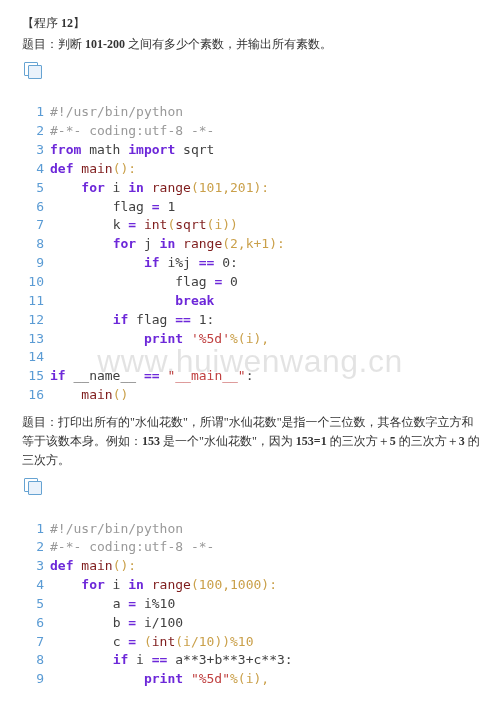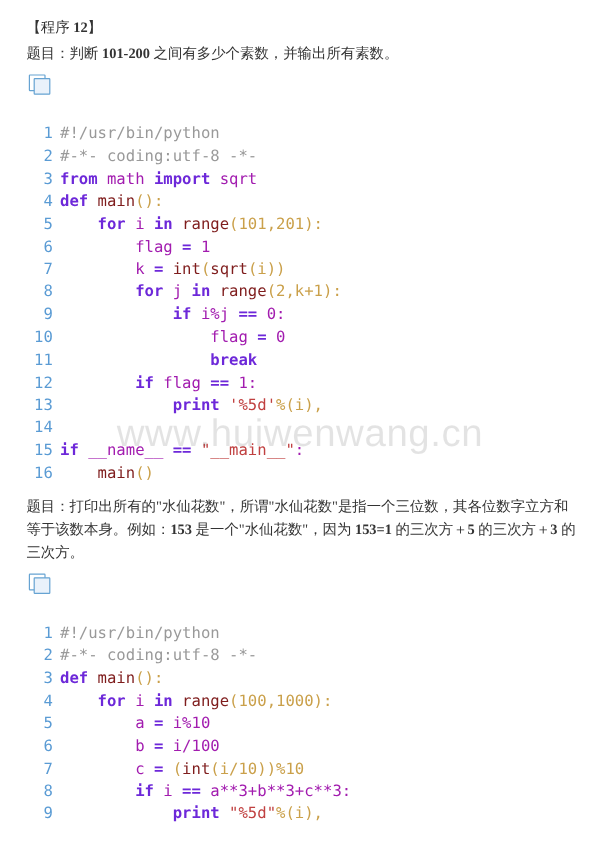--- a/index.html
+++ b/index.html
@@ -65,21 +65,21 @@
     font-family: "Consolas", "Menlo", monospace;
     font-size: 13px;
     line-height: 1.45;
     white-space: pre;
     margin: 2px 0 8px 0;
   }
   .ln { color: #5a9bd4; display: inline-block; width: 22px; text-align: right; margin-right: 6px; }
   .cm { color: #999999; }
   .kw { color: #6d28d9; font-weight: bold; }
   .fn { color: #7f1d1d; }
-  .nm { color: #a21caf; text-align: center; }
+  .nm { color: #404040; text-align: center; }
   .st { color: #c04040; }
   .br { color: #caa04a; }
   .num-b { font-weight: bold; }
 </style>
 </head>
 <body>
 
 <div class="page">
 
   <div class="watermark">www.huiwenwang.cn</div>

